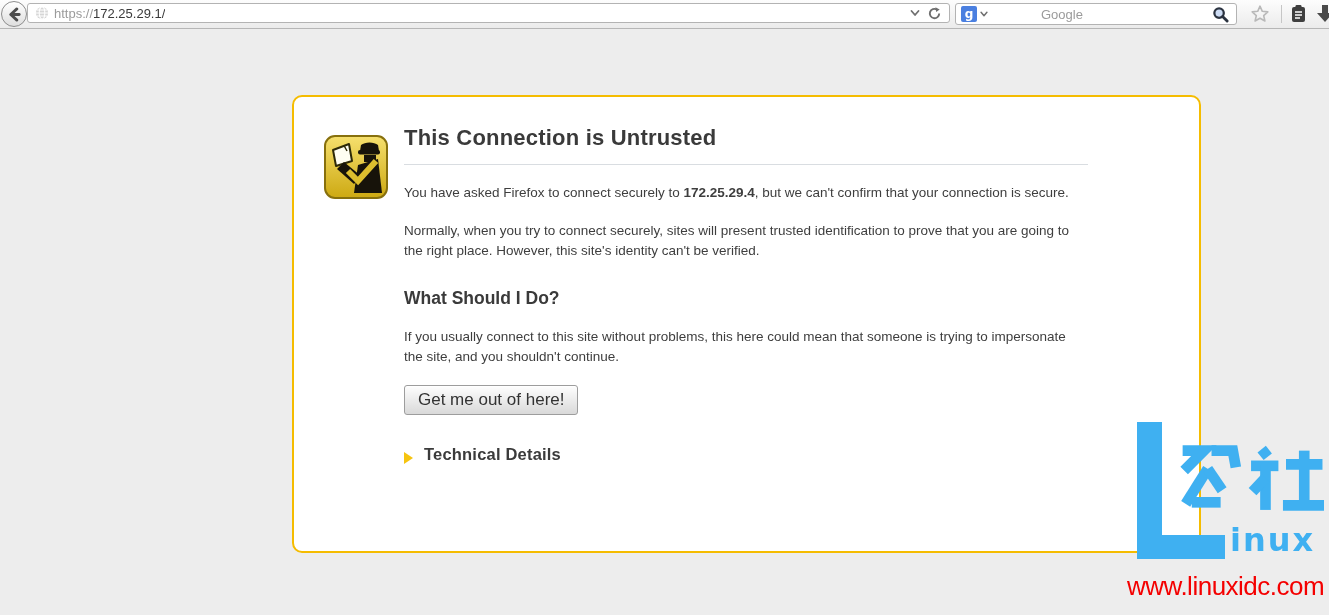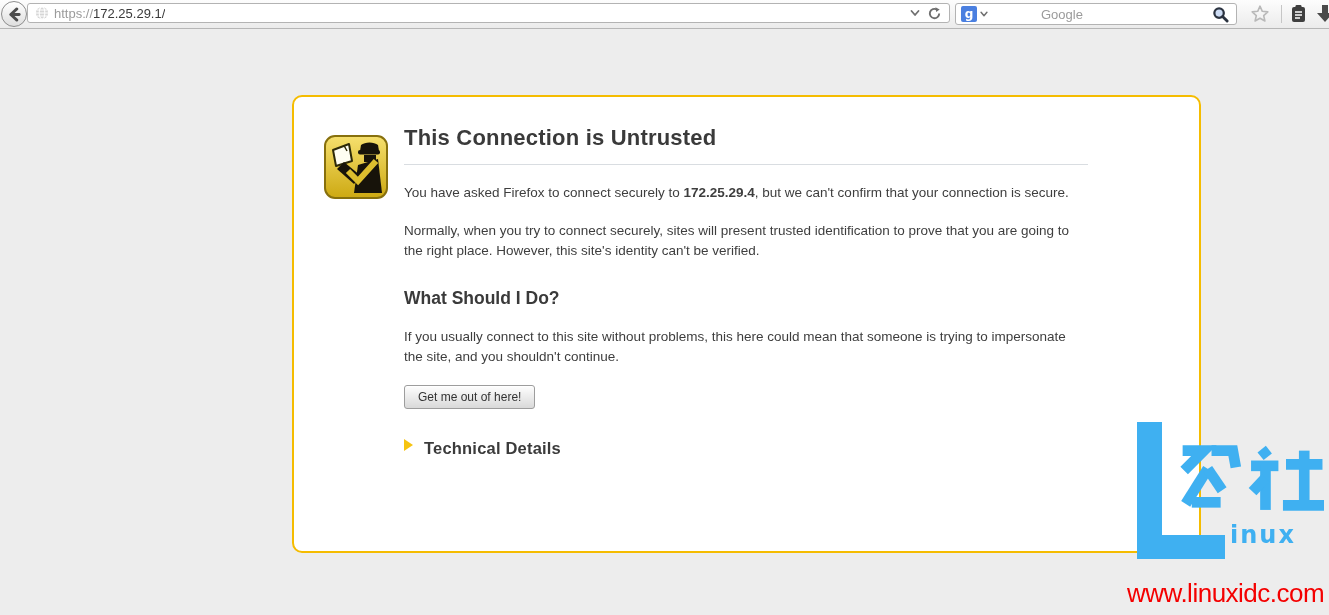--- a/index.html
+++ b/index.html
@@ -65,42 +65,42 @@
   }
   .badge-icon{position:absolute;left:30px;top:38px;width:64px;height:64px;}
   .text-col{position:absolute;left:110px;top:28px;width:684px;}
   .text-col h1{
     margin:0;padding:0 0 13px 0;font-size:22px;font-weight:bold;color:#3a3a3a;
     border-bottom:1px solid #d9dde1;letter-spacing:.2px;
   }
   .text-col p{margin:18px 0 0 0;font-size:13.5px;line-height:20px;color:#3e3e3e;}
   .text-col h2{margin:27px 0 4px 0;font-size:17.5px;font-weight:bold;color:#3a3a3a;}
   .getout-btn{
-    margin-top:18px;padding:4px 13px;font-size:12px;color:#333;
+    margin-top:18px;padding:4px 13px;font-size:17px;color:#333;
     background:linear-gradient(#fefefe,#d9d9d9);
     border:1px solid #9d9d9d;border-radius:3px;cursor:pointer;
     font-family:"Liberation Sans",sans-serif;
     box-shadow:0 1px 0 rgba(255,255,255,.8) inset;
   }
-  .expander{display:flex;align-items:flex-start;margin-top:30px;cursor:pointer;}
+  .expander{display:flex;align-items:flex-end;margin-top:30px;cursor:pointer;}
   .tri{
     width:0;height:0;border-left:9px solid #f6c410;
     border-top:6px solid transparent;border-bottom:6px solid transparent;
     margin-right:11px;
   }
   .expander .exp-label{font-size:16.5px;font-weight:bold;color:#3b3b3b;letter-spacing:.2px;}
   
   .wm{position:absolute;z-index:10;}
   .wm-inux{
-    left:1230px;top:521px;font-size:24px;font-weight:bold;color:#3fb0f1;
+    left:1230px;top:521px;font-size:32px;font-weight:bold;color:#3fb0f1;
     letter-spacing:2px;font-family:"DejaVu Sans",sans-serif;
   }
   .wm-url{
     left:1127px;top:571px;font-size:26px;color:#f40000;
-    font-family:"Liberation Sans",sans-serif;letter-spacing:-0.5px;margin-top:7px;
+    font-family:"Liberation Sans",sans-serif;letter-spacing:-0.5px;
   }
 </style>
 </head>
 <body>
 
 <div class="toolbar">
 
   <button class="back-btn">
     <svg width="15" height="15" viewBox="0 0 16 16">
       <path d="M10.5 2 L4 8 L10.5 14" fill="none" stroke="#4d4d4d" stroke-width="3" stroke-linecap="round" stroke-linejoin="round"></path>

